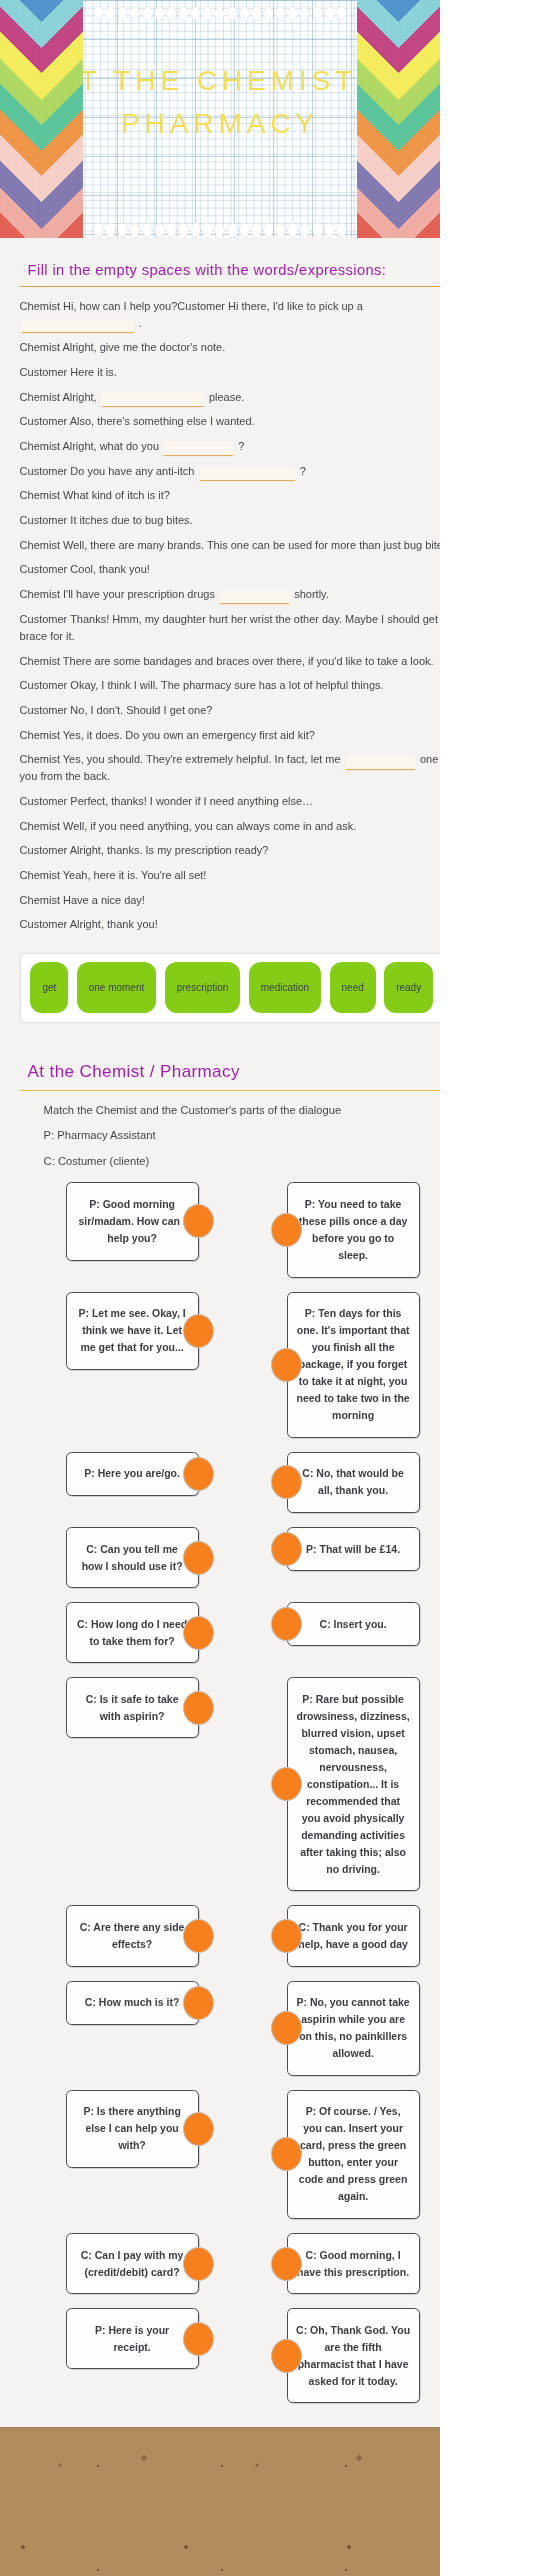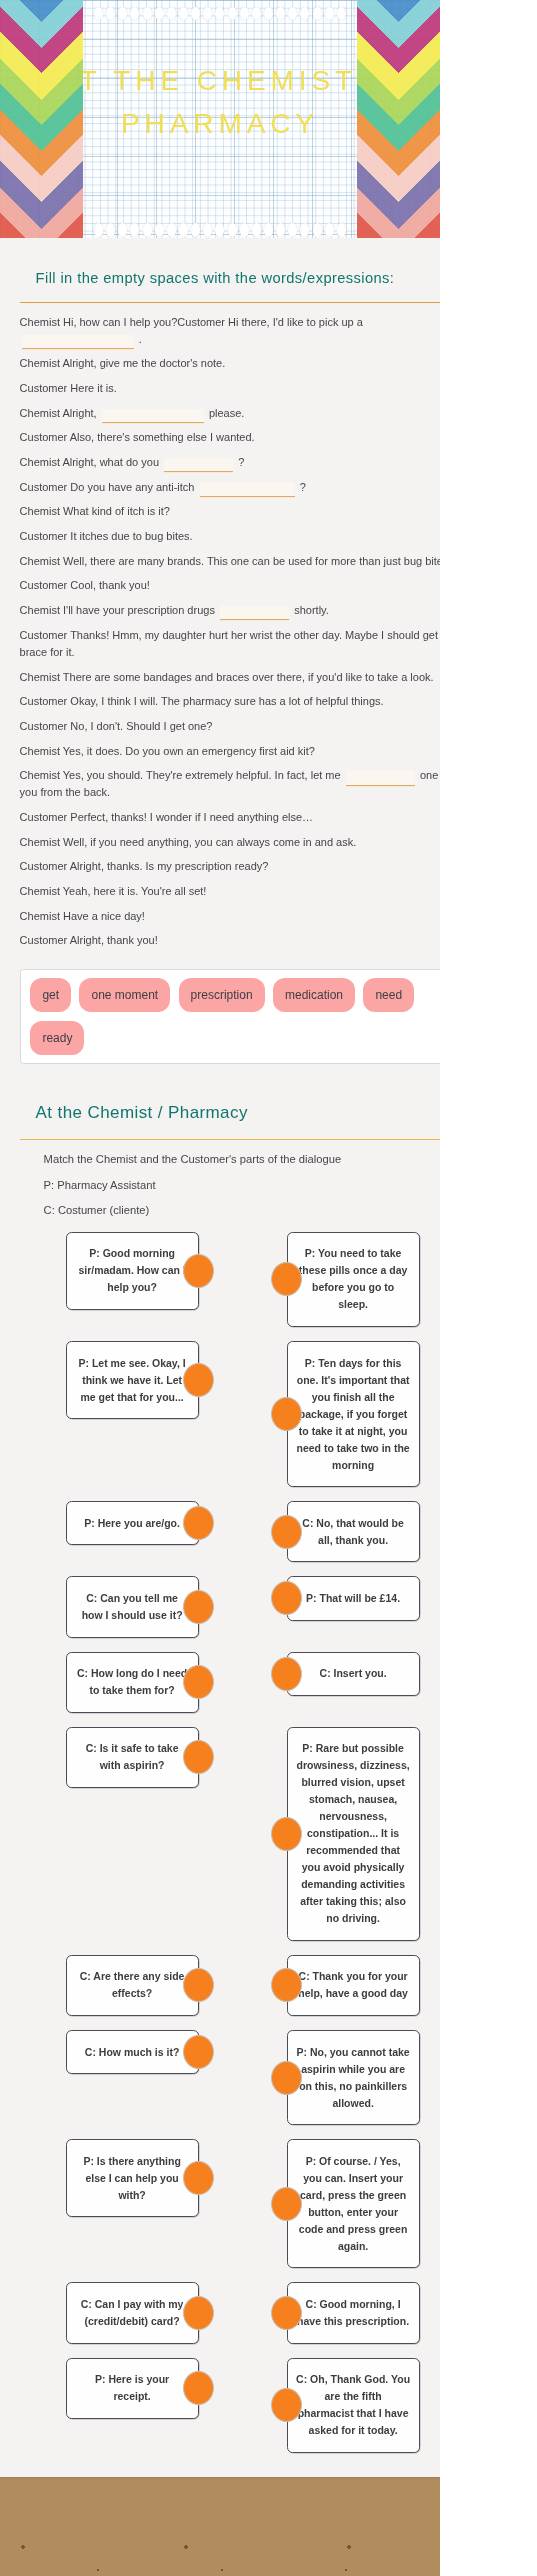--- a/index.html
+++ b/index.html
@@ -44,31 +44,31 @@
   .hole{width:9px;height:13.3px;background:#fff;border-radius:50%;box-shadow:0 0 1.4px rgba(150,170,180,.5);}
   .title{margin-top:59px;text-align:center;font-size:28px;line-height:43px;
     letter-spacing:4.9px;color:#f2de55;font-weight:400;}
   
   .card{
     width:485px;margin:-1.4px auto 0;box-sizing:border-box;
     background:#f4f3f1;box-shadow:0 0 3.5px rgba(0,0,0,.18);
     padding:17px 19.6px 24px;
     color:#45454b;font-size:11px;
   }
-  .script-heading{font-size:14.7px;color:#0f766e;letter-spacing:0.4px;font-weight:400;margin:16px;}
+  .script-heading{font-size:14.7px;color:#a21caf;letter-spacing:0.4px;font-weight:400;margin:8px;}
   .script-heading.big{font-size:17px;margin-top:39px;}
   .rule{border:none;border-top:1.1px solid #dc9e41;margin:6.3px 0 0;}
   .rule.gold{border-top-color:#e8b64a;}
   .dialogue{margin-top:11px;}
   .dlg-line{margin:0 0 7.7px;line-height:17px;}
   .blank{display:inline-block;height:13.3px;border-bottom:1.4px solid #dfa14b;
     background:#fbf7f0;vertical-align:middle;transform:translateY(2.1px);margin:0 2.1px;}
   .wordbank{margin-top:19.6px;background:#fff;border:0.7px solid #d9d9d9;border-radius:3.5px;
     padding:8.4px 9.8px;display:flex;flex-wrap:wrap;gap:8.4px;}
-  .chip{background:#fca5a5;border-radius:12px;padding:10px 12px;font-size:12px;color:#3e3e45;}
+  .chip{background:#84cc16;border-radius:12px;padding:20px 12px;font-size:10px;color:#3e3e45;}
   .intro-line{margin:0 0 8.4px;line-height:17px;font-size:11.2px;padding-left:24px;}
   
   .match-grid{margin-top:12.6px;display:flex;flex-direction:column;gap:14px;}
   .match-row{display:flex;align-items:flex-start;}
   .match-wrap{position:relative;width:133px;box-sizing:border-box;}
   .match-wrap.left{margin-left:46px;}
   .match-wrap.right{margin-left:88px;}
   .mbox{box-sizing:border-box;width:133px;background:#fefefe;border:1.1px solid #4b4b55;
     border-radius:5.6px;padding:12.6px 8.4px;text-align:center;font-size:10.5px;line-height:17px;
     color:#3c3c42;box-shadow:0.7px 0.7px 0 rgba(0,0,0,.18);font-weight:bold;}

